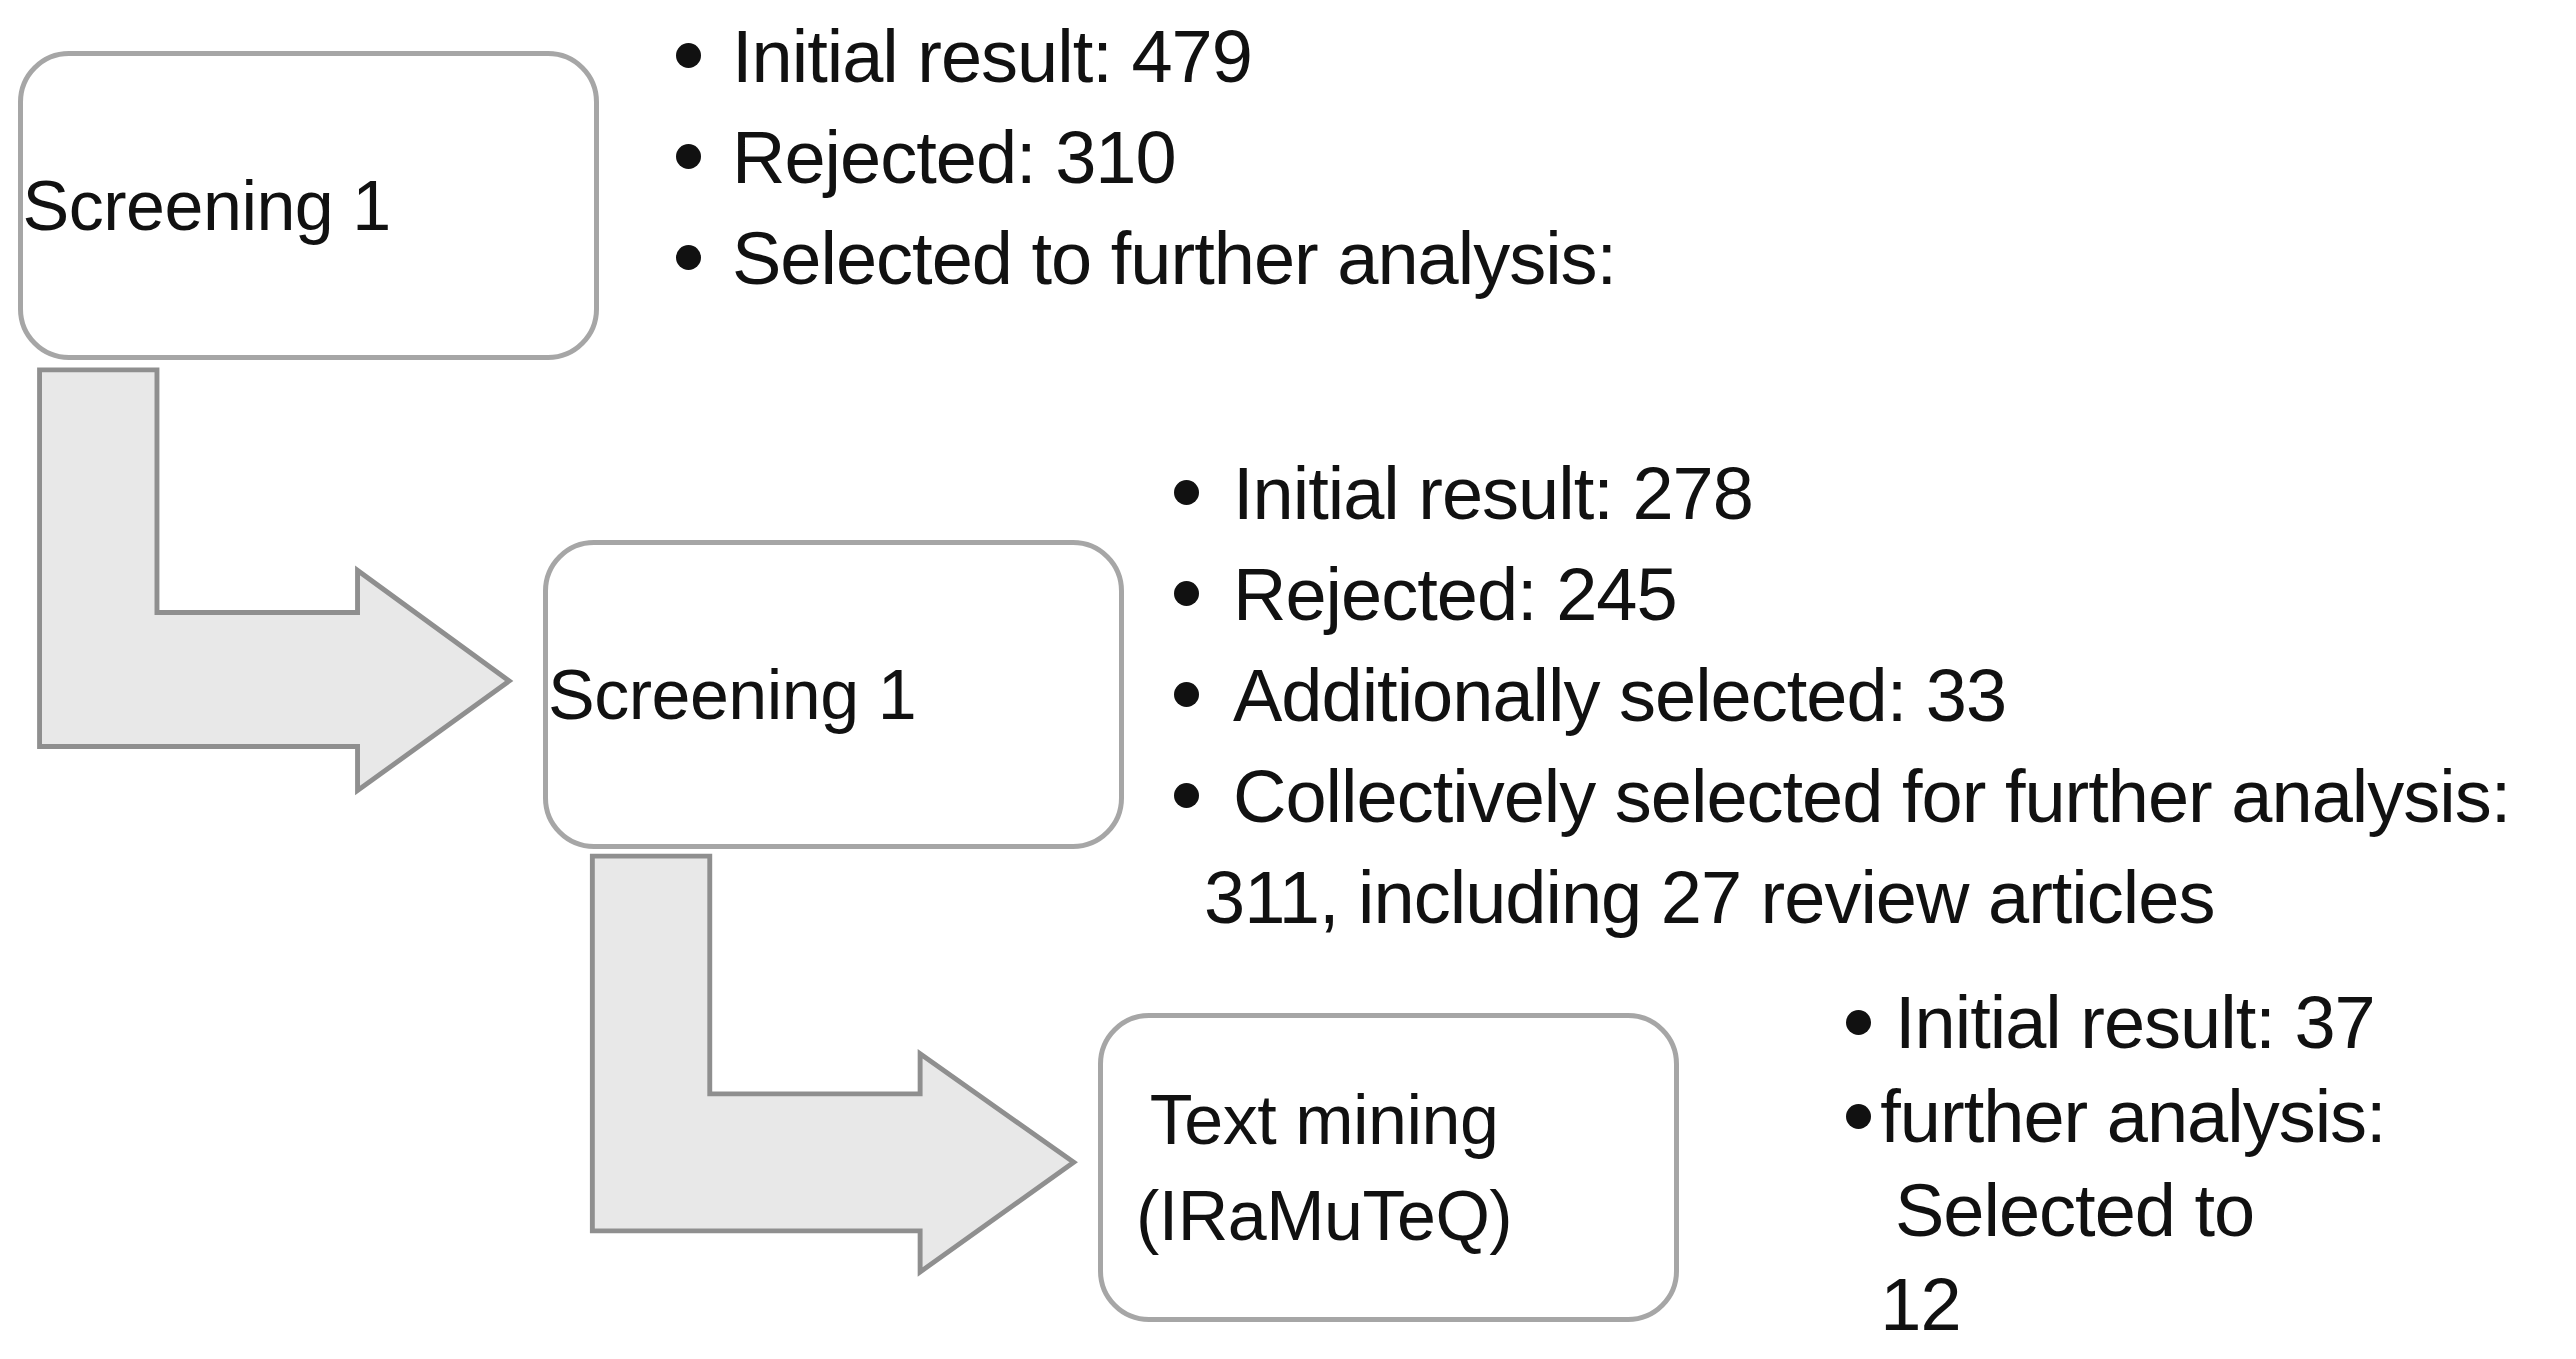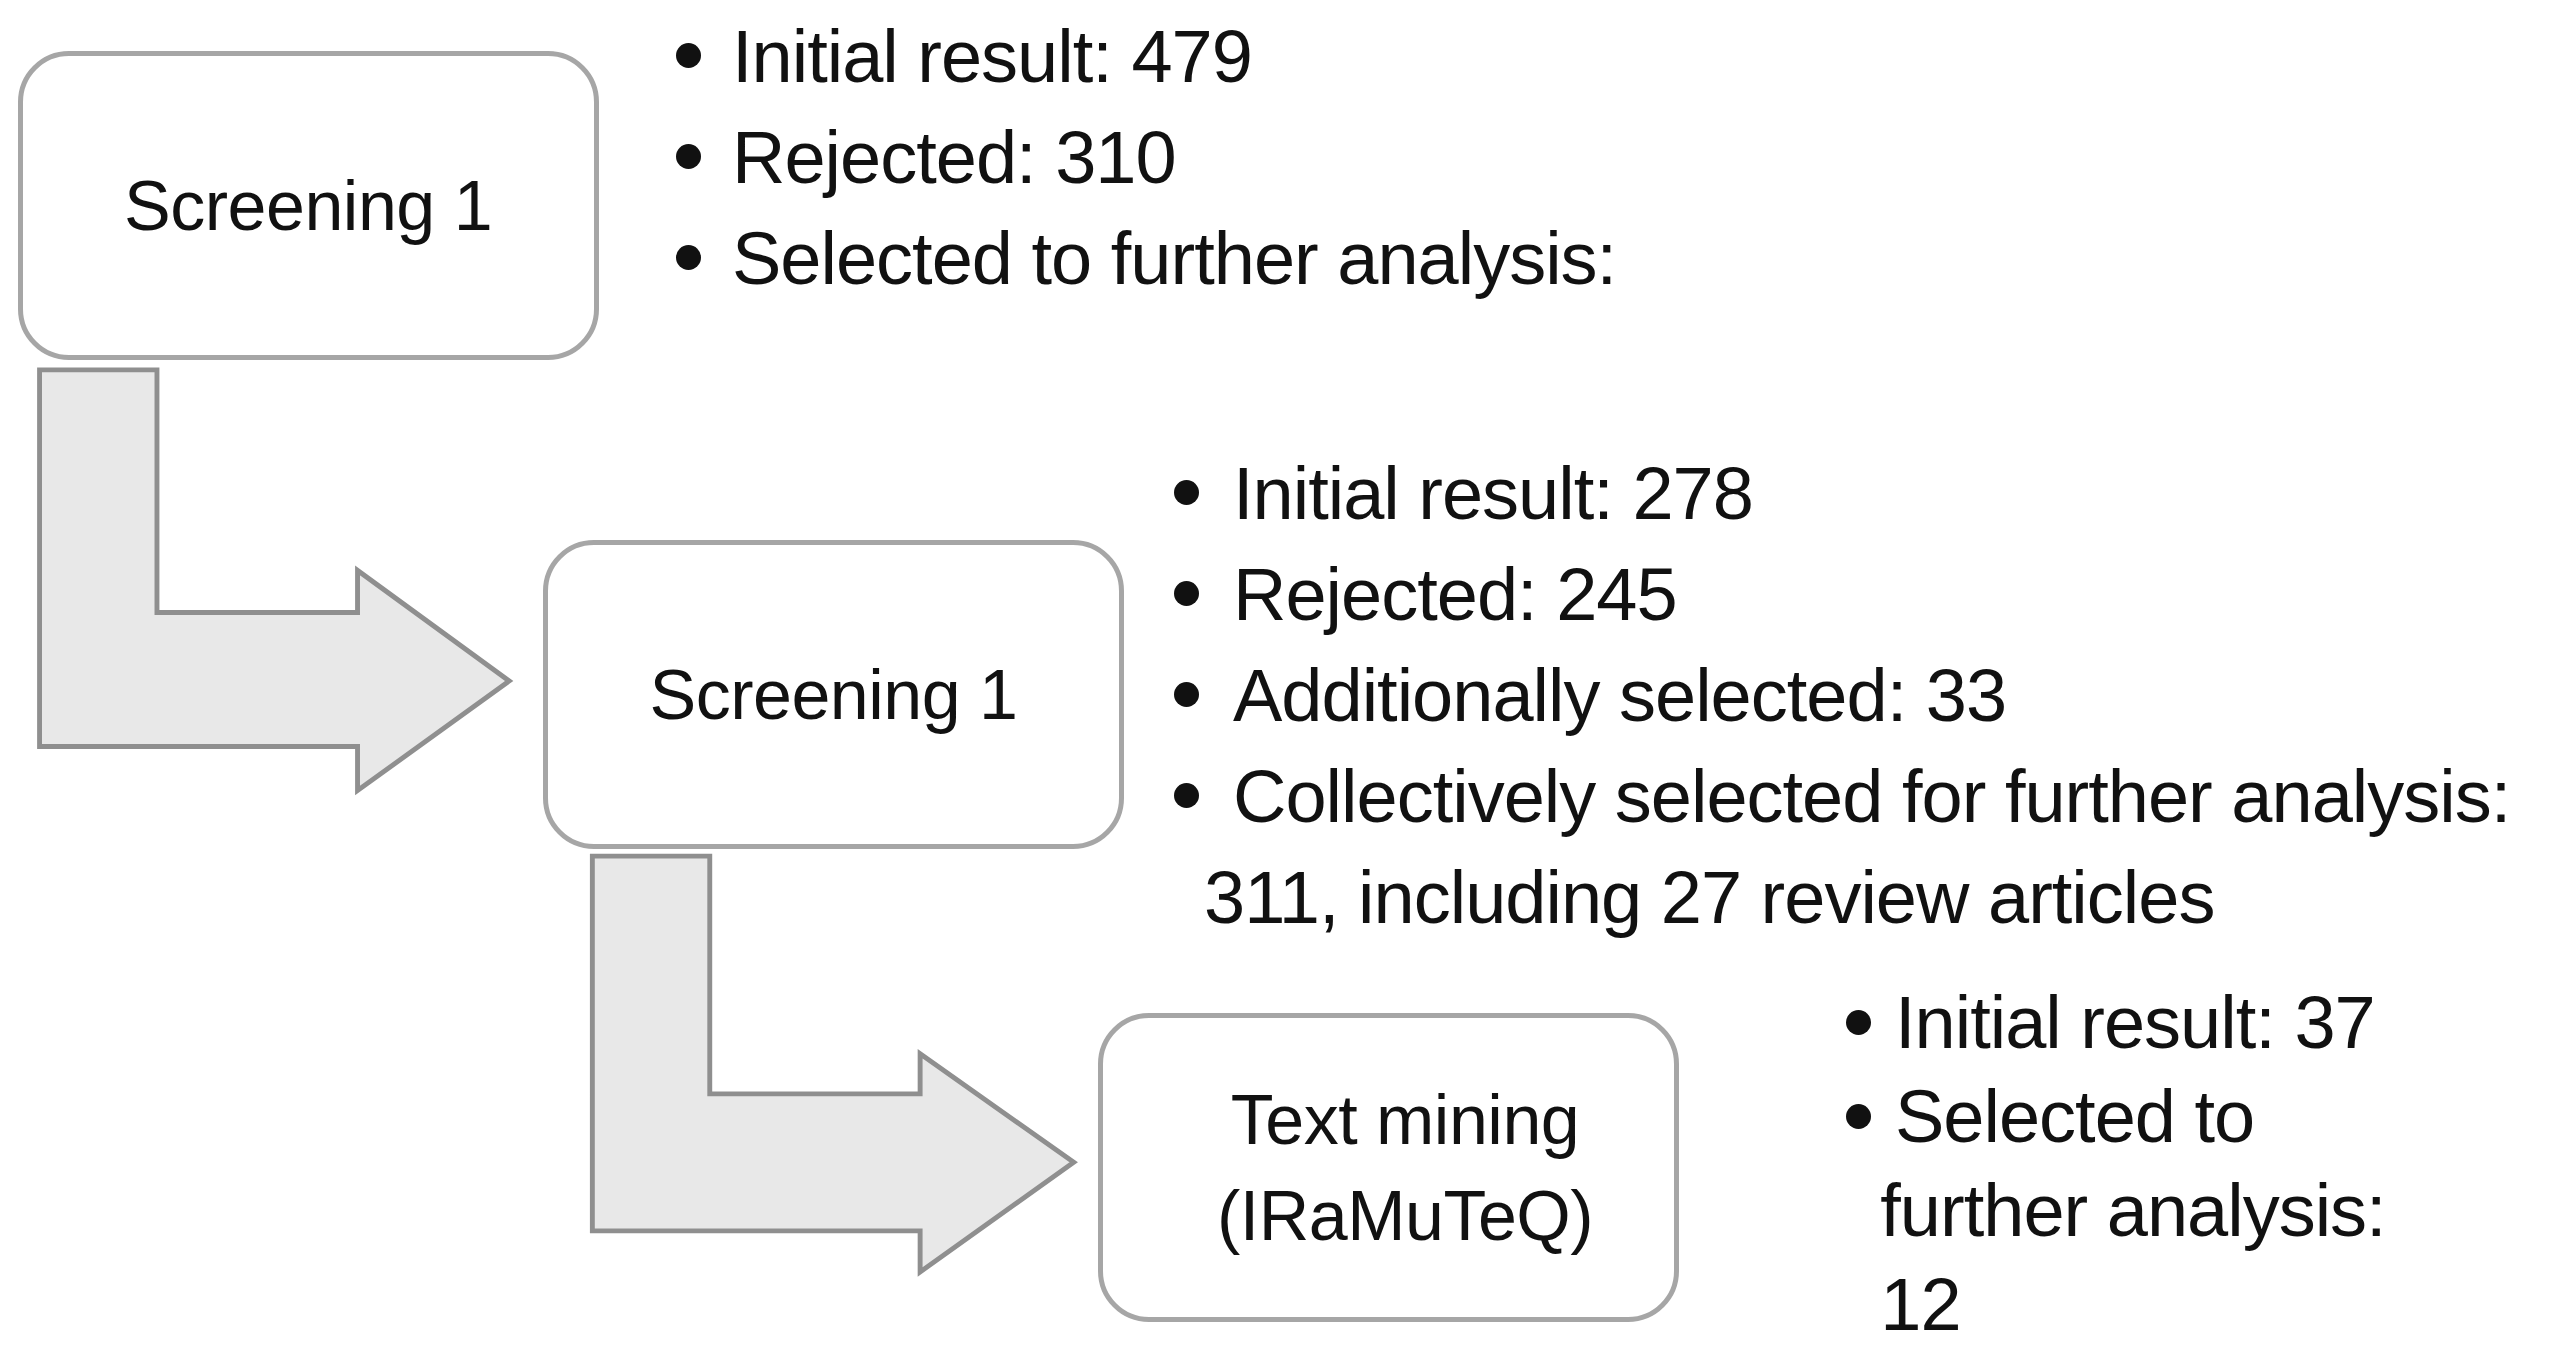--- a/index.html
+++ b/index.html
@@ -12,21 +12,21 @@
 
   #connectors{position:absolute;left:0;top:0;width:2576px;height:1359px;}
   .arrow{fill:var(--arrow-fill);stroke:var(--arrow-stroke);stroke-width:5;stroke-linejoin:miter;}
 
   .box{
     position:absolute;box-sizing:border-box;
     width:581px;height:309px;
     background:var(--box-fill);
     border:5.9px solid var(--box-border);
     border-radius:51px;
-    display:flex;align-items:center;justify-content:center;
+    display:flex;align-items:center;justify-content:flex-start;
   }
   .box-label{
     color:var(--text);font-size:70px;line-height:96px;
     text-align:center;letter-spacing:-0.5px;white-space:nowrap;
   }
   #box-screening-1{left:17.6px;top:51px;}
   #box-screening-2{left:543px;top:540px;}
   #box-text-mining{left:1098px;top:1013px;padding-left:33px;}
 
   .blist{position:absolute;color:var(--text);font-size:74px;letter-spacing:-1px;}
@@ -143,21 +143,21 @@
         </span>
         <div class="lines">
           <div class="line">Initial result: 37</div>
         </div>
       </div>
       <div class="item">
         <span class="dot">
           <i class="bullet"></i>
         </span>
         <div class="lines">
+          <div class="line wrap">further analysis:</div>
           <div class="line">Selected to</div>
-          <div class="line wrap">further analysis:</div>
           <div class="line wrap">12</div>
         </div>
       </div>
     </div>
 
 </div>
 
 
 </body></html>

